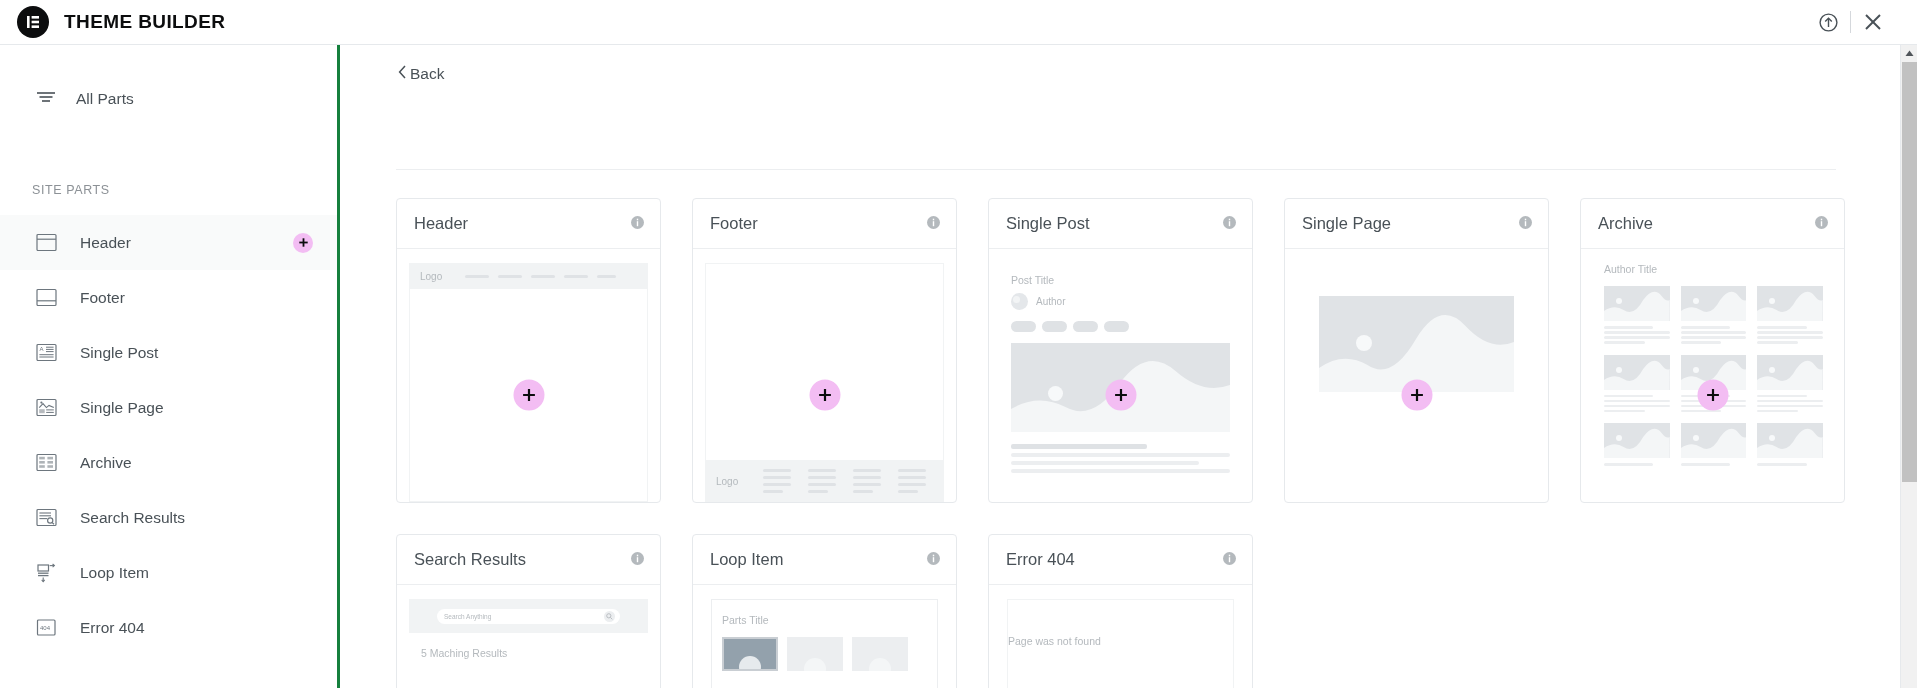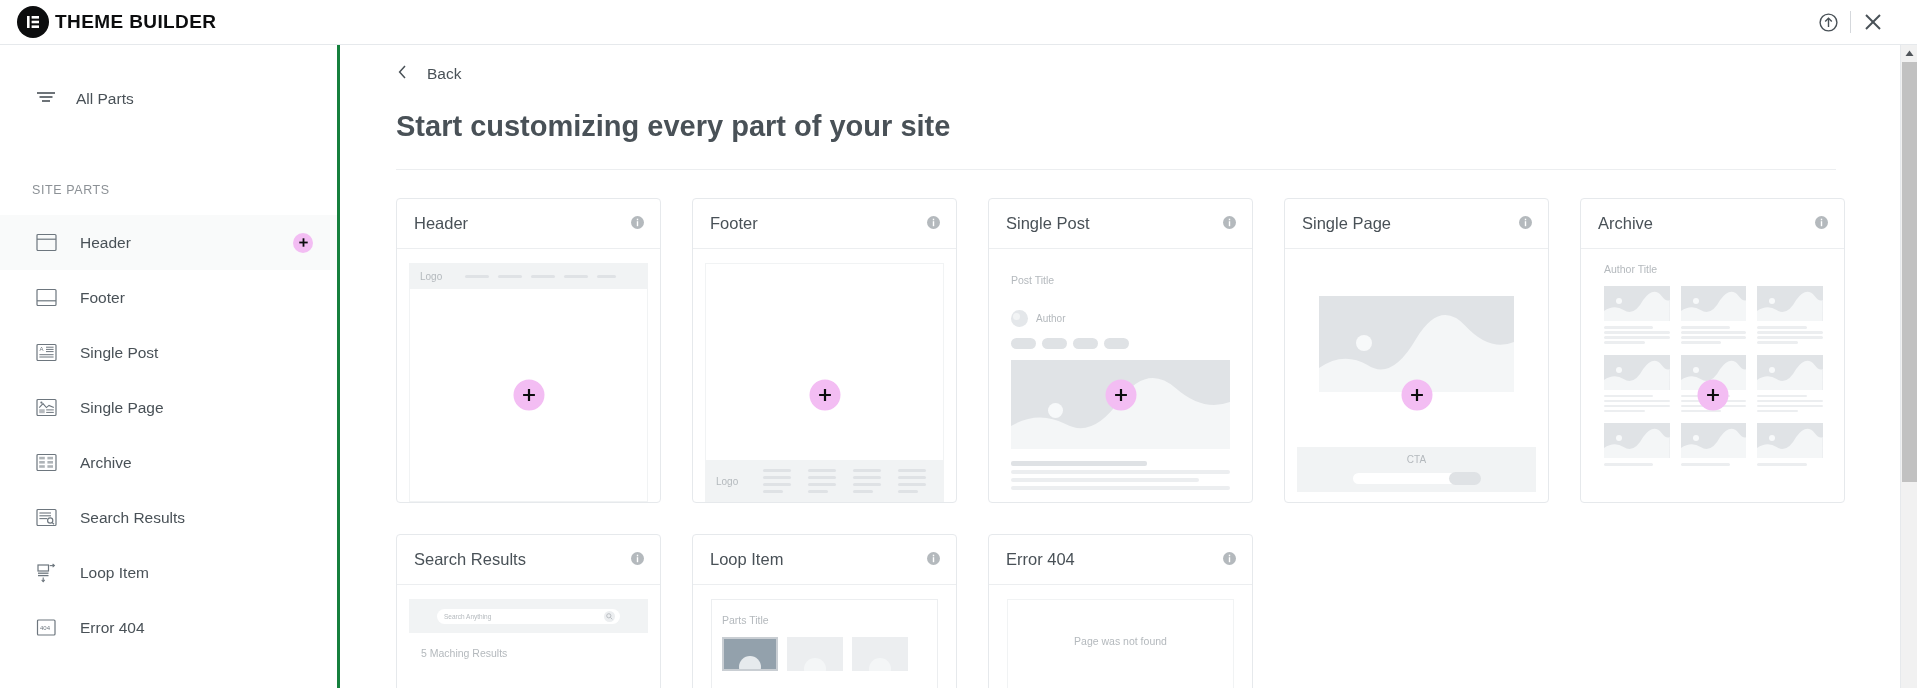--- a/index.html
+++ b/index.html
@@ -19,21 +19,21 @@
     border-bottom: 1px solid #e6e9ec;
     display: flex; align-items: center;
   }
   .logo-circle {
     width: 32px; height: 32px; border-radius: 50%;
     background: #0c0d0e; margin-left: 17px;
     display: flex; align-items: center; justify-content: center;
   }
   .logo-glyph { display: block; }
   .app-title {
-    margin-left: 6px;
+    margin-left: 15px;
     font-size: 19px; font-weight: bold;
     letter-spacing: 0.4px; color: #0c0d0e;
   }
   .topbar-right {
     margin-left: auto; display: flex; align-items: center;
     margin-right: 22px; gap: 0px;
   }
   .tb-icon {
     width: 44px; height: 45px;
     display: flex; align-items: center; justify-content: center;
@@ -80,21 +80,21 @@
 
   
   .main {
     position: absolute; top: 45px; left: 340px;
     width: 1558px; height: 643px;
     background: #ffffff;
     overflow: hidden;
   }
   .back-link {
     position: absolute; left: 58px; top: 20px;
-    display: flex; align-items: center; gap: 20px;
+    display: flex; align-items: center; gap: 3px;
     font-size: 15.5px; color: #495157; cursor: pointer;
   }
   .page-title {
     position: absolute; left: 56px; top: 65px;
     font-size: 29px; font-weight: bold; color: #495157;
   }
   .title-rule {
     position: absolute; left: 56px; top: 124px;
     width: 1440px; height: 1px; background: #eceef0;
   }
@@ -155,21 +155,21 @@
   .ftr-rest { position: absolute; left: 0; right: 0; top: 0; bottom: 42px; border: 1px solid #f1f3f4; border-bottom: none; }
   .ftr-band { position: absolute; left: 0; right: 0; bottom: 0; height: 42px; display: flex; align-items: center; padding: 0 11px; }
   .ftr-cols { display: flex; gap: 17px; margin-left: 25px; }
   .ftr-col { display: flex; flex-direction: column; gap: 4px; }
   .ftr-col .bar { width: 28px; height: 3px; }
 
   
   .sp-pad { padding: 11px 10px 0 10px; }
   .sp-pills { display: flex; gap: 6px; margin-top: 11px; }
   .sp-pills span { width: 25px; height: 11px; border-radius: 6px; background: #dfe2e5; }
-  .avatar-row { display: flex; align-items: center; gap: 8px; margin-top: 24px; }
+  .avatar-row { display: flex; align-items: center; gap: 8px; margin-top: 7px; }
   .avatar { width: 17px; height: 17px; border-radius: 50%; background: #e4e7ea; position: relative; overflow: hidden; }
   .avatar::after { content:''; position:absolute; left:2px; top:3px; width:7px; height:7px; border-radius:50%; background:#f2f4f5; }
   .sp-lines { margin-top: 12px; display: flex; flex-direction: column; gap: 4px; }
 
   
   .spg-band { height: 62px; display: flex; align-items: flex-start; justify-content: center; padding-top: 10px; }
   .spg-img { position: absolute; left: 22px; right: 22px; top: 33px; height: 96px; }
   .spg-cta { position: absolute; left: 0; right: 0; bottom: 10px; height: 45px; display: flex; flex-direction: column; align-items: center; justify-content: center; gap: 7px; }
   .cta-row { display: flex; align-items: center; }
   .cta-input { width: 102px; height: 11px; background: #ffffff; border-radius: 6px 0 0 6px; }
@@ -194,21 +194,21 @@
   
   .loop-frame { position: absolute; left: 6px; right: 6px; top: 0; bottom: 0; border: 1px solid #eceef0; padding: 14px 10px 0 10px; }
   .loop-thumbs { display: flex; gap: 9px; margin-top: 11px; }
   .loop-thumb { width: 56px; height: 34px; background: #eceef0; position: relative; overflow: hidden; }
   .loop-thumb.sel { background: #93a1ac; border: 2px solid #c9ced3; }
   .loop-thumb .dot { position: absolute; left: 50%; bottom: -9px; transform: translateX(-50%); width: 22px; height: 22px; border-radius: 50%; background: #f4f6f7; }
   .loop-thumb.sel .dot { background: #e6eaed; }
 
   
   .e404-frame { position: absolute; left: 6px; right: 6px; top: 0; bottom: 0; border: 1px solid #f1f3f4; border-bottom:none; }
-  .e404-msg { text-align: center; margin-top: 35px; font-size: 10.5px; color: #b4b9bd; }
+  .e404-msg { margin-top: 35px; font-size: 10.5px; color: #b4b9bd; }
 
   
   .scrollbar {
     position: absolute; top: 45px; right: 0;
     width: 17px; height: 643px;
     background: #f1f1f1;
     border-left: 1px solid #e6e9ec;
   }
   .sb-up, .sb-down {
     height: 17px; display: flex; align-items: center; justify-content: center; cursor: pointer;
@@ -384,21 +384,20 @@
 
   <div class="back-link">
     <span>
       <svg width="9" height="14" viewBox="0 0 9 14">
         <polyline points="7,1 1.6,7 7,13" fill="none" stroke="#495157" stroke-width="1.5"></polyline>
       </svg>
     </span>
     <span>Back</span>
   </div>
 
-  <div class="page-title">Start customizing every part of your site</div>
   <div class="title-rule"></div>
 
   <div class="cards">
 
     <div class="card">
       <div class="card-head">
         <span class="card-title">Header</span>
         <span class="info-icon">
           <svg width="13" height="13" viewBox="0 0 13 13">
             <circle cx="6.5" cy="6.5" r="6.5" fill="#b4b9bd"></circle>
@@ -540,27 +539,20 @@
             </svg>
         </span>
       </div>
       <div class="card-body">
         <div class="preview">
           <div class="imgbox spg-img">
             <svg width="100%" height="96" viewBox="0 0 193 96" preserveAspectRatio="none">
               <path d="M0 96 L0 72 Q24 55 48 69 Q72 85 96 43 Q120 3 145 30 Q169 56 193 46 L193 96 Z" fill="#f4f6f7"></path>
             </svg>
             <span style="position:absolute;left:37px;top:39px;width:16px;height:16px;border-radius:50%;background:#f7f9fa;"></span>
-          </div>
-          <div class="band spg-cta">
-            <span class="ph-text">CTA</span>
-            <span class="cta-row">
-              <span class="cta-input"></span>
-              <span class="cta-btn"></span>
-            </span>
           </div>
         </div>
         <div class="plus-btn">
           <svg width="15" height="15" viewBox="0 0 15 15">
             <line x1="7.5" y1="1.6" x2="7.5" y2="13.4" stroke="#0c0d0e" stroke-width="2.2"></line>
             <line x1="1.6" y1="7.5" x2="13.4" y2="7.5" stroke="#0c0d0e" stroke-width="2.2"></line>
           </svg>
         </div>
       </div>
     </div>

